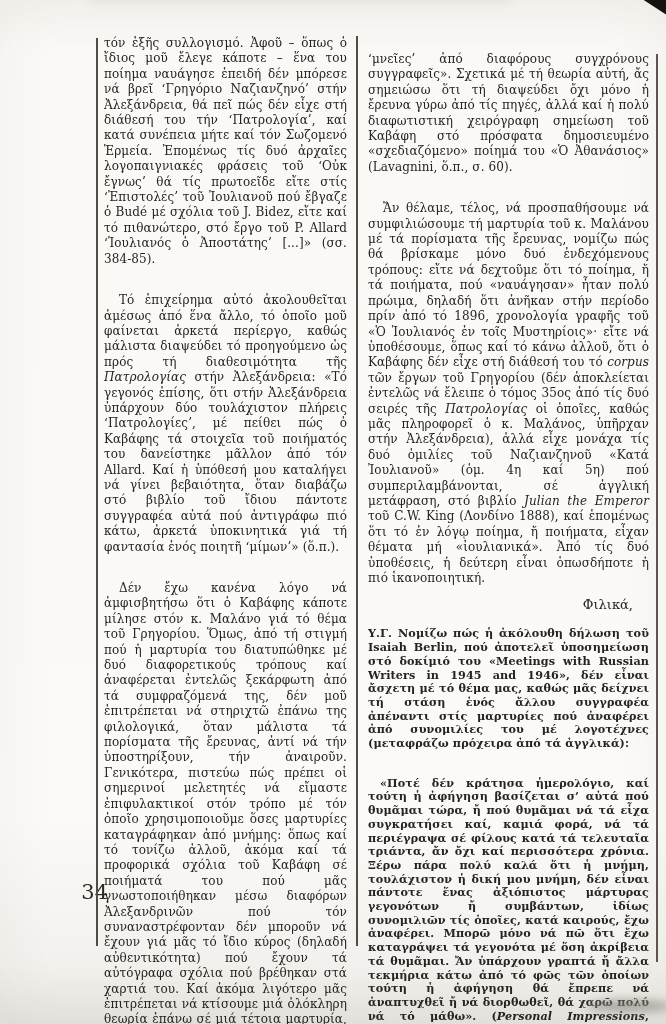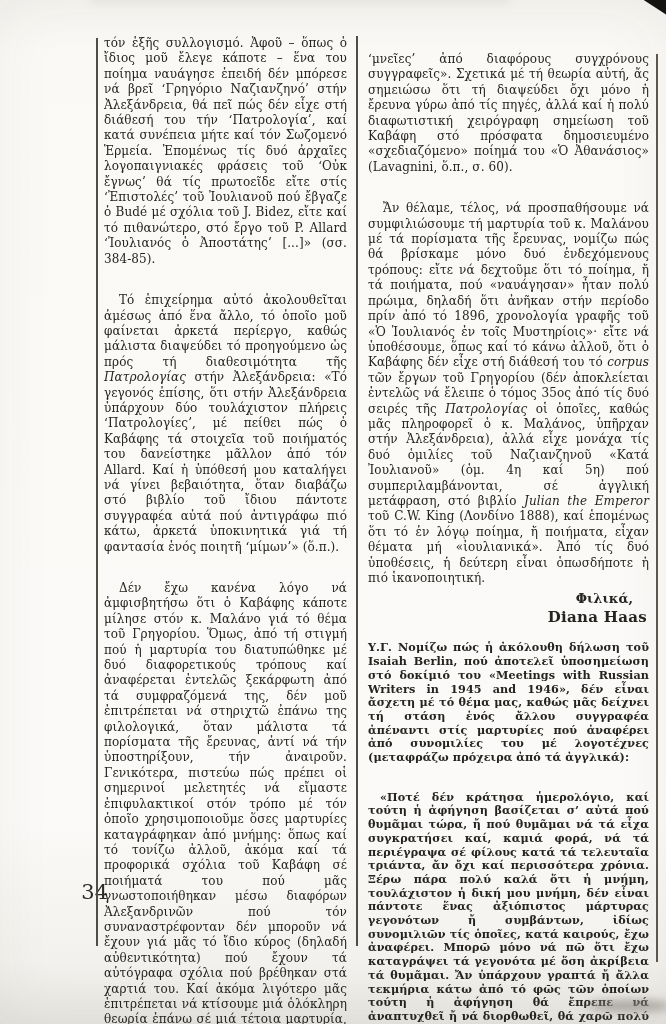--- a/index.html
+++ b/index.html
@@ -24,21 +24,21 @@
   .rule { position:absolute; width:1.5px; background:#504d46; }
   .rule-left   { left:96px;  top:38px; height:908px; }
   .rule-gutter { left:356px; top:36px; height:910px; }
   .rule-right  { left:656px; top:54px; height:908px; background:#5a574f; }
 
   .pagenum {
     position:absolute; left:70px; top:880px; width:38px;
     font-size:21px; text-align:right; color:#2c2a25;
   }
 
-  .signoff { margin-top:5px;font-weight:bold; }
+  .signoff { margin-top:11px; }
   .closing   { text-align:right; font-size:13px; line-height:16px; padding-right:16px; }
   .signature { text-align:right; font-size:15px; line-height:20px; padding-right:2px; letter-spacing:0.3px; }
 
   .postscript { margin-top:14px;font-weight:bold; }
   .postscript .para { font-size:11.2px; line-height:13.7px; }
   .postscript .para.indent { text-indent:12px; }
 
   .corner-mark {
     position:absolute; top:-10px; right:-14px; width:46px; height:17px;
     background:#14130f; transform:rotate(33deg); border-radius:2px;
@@ -72,21 +72,20 @@
     </div>
 
   <div class="col col-right">
     <div>
         <p class="para"><span>‘μνεῖες’ ἀπό διαφόρους συγχρόνους συγγραφεῖς». Σχετικά μέ τή θεωρία αὐτή, ἄς σημειώσω ὅτι τή διαψεύδει ὄχι μόνο ἡ ἔρευνα γύρω ἀπό τίς πηγές, ἀλλά καί ἡ πολύ διαφωτιστική χειρόγραφη σημείωση τοῦ Καβάφη στό πρόσφατα δημοσιευμένο «σχεδιαζόμενο» ποίημά του «Ὁ Ἀθανάσιος» (Lavagnini, ὅ.π., σ. 60).</span></p>
         <p class="para indent"><span>Ἄν θέλαμε, τέλος, νά προσπαθήσουμε νά συμφιλιώσουμε τή μαρτυρία τοῦ κ. Μαλάνου μέ τά πορίσματα τῆς ἔρευνας, νομίζω πώς θά βρίσκαμε μόνο δυό ἐνδεχόμενους τρόπους: εἴτε νά δεχτοῦμε ὅτι τό ποίημα, ἤ τά ποιήματα, πού «ναυάγησαν» ἦταν πολύ πρώιμα, δηλαδή ὅτι ἀνῆκαν στήν περίοδο πρίν ἀπό τό 1896, χρονολογία γραφῆς τοῦ «Ὁ Ἰουλιανός ἐν τοῖς Μυστηρίοις»· εἴτε νά ὑποθέσουμε, ὅπως καί τό κάνω ἀλλοῦ, ὅτι ὁ Καβάφης δέν εἶχε στή διάθεσή του τό </span><em>corpus</em><span> τῶν ἔργων τοῦ Γρηγορίου (δέν ἀποκλείεται ἐντελῶς νά ἔλειπε ὁ τόμος 35ος ἀπό τίς δυό σειρές τῆς </span><em>Πατρολογίας</em><span> οἱ ὁποῖες, καθώς μᾶς πληροφορεῖ ὁ κ. Μαλάνος, ὑπῆρχαν στήν Ἀλεξάνδρεια), ἀλλά εἶχε μονάχα τίς δυό ὁμιλίες τοῦ Ναζιανζηνοῦ «Κατά Ἰουλιανοῦ» (ὁμ. 4η καί 5η) πού συμπεριλαμβάνονται, σέ ἀγγλική μετάφραση, στό βιβλίο </span><em>Julian the Emperor</em><span> τοῦ C.W. King (Λονδίνο 1888), καί ἑπομένως ὅτι τό ἐν λόγῳ ποίημα, ἤ ποιήματα, εἶχαν θέματα μή «ἰουλιανικά». Ἀπό τίς δυό ὑποθέσεις, ἡ δεύτερη εἶναι ὁπωσδήποτε ἡ πιό ἱκανοποιητική.</span></p>
       </div>
 
     <div class="signoff">
       <div class="closing">Φιλικά,</div>
-      <div class="signature">Diana Haas</div>
     </div>
 
     <div class="postscript">
         <p class="para"><span>Υ.Γ. Νομίζω πώς ἡ ἀκόλουθη δήλωση τοῦ Isaiah Berlin, πού ἀποτελεῖ ὑποσημείωση στό δοκίμιό του «Meetings with Russian Writers in 1945 and 1946», δέν εἶναι ἄσχετη μέ τό θέμα μας, καθώς μᾶς δείχνει τή στάση ἑνός ἄλλου συγγραφέα ἀπέναντι στίς μαρτυρίες πού ἀναφέρει ἀπό συνομιλίες του μέ λογοτέχνες (μεταφράζω πρόχειρα ἀπό τά ἀγγλικά):</span></p>
         <p class="para indent"><span>«Ποτέ δέν κράτησα ἡμερολόγιο, καί τούτη ἡ ἀφήγηση βασίζεται σ’ αὐτά πού θυμᾶμαι τώρα, ἤ πού θυμᾶμαι νά τά εἶχα συγκρατήσει καί, καμιά φορά, νά τά περιέγραψα σέ φίλους κατά τά τελευταῖα τριάντα, ἄν ὄχι καί περισσότερα χρόνια. Ξέρω πάρα πολύ καλά ὅτι ἡ μνήμη, τουλάχιστον ἡ δική μου μνήμη, δέν εἶναι πάντοτε ἕνας ἀξιόπιστος μάρτυρας γεγονότων ἤ συμβάντων, ἰδίως συνομιλιῶν τίς ὁποῖες, κατά καιρούς, ἔχω ἀναφέρει. Μπορῶ μόνο νά πῶ ὅτι ἔχω καταγράψει τά γεγονότα μέ ὅση ἀκρίβεια τά θυμᾶμαι. Ἄν ὑπάρχουν γραπτά ἤ ἄλλα τεκμήρια κάτω ἀπό τό φῶς τῶν ὁποίων τούτη ἡ ἀφήγηση θά ἔπρεπε νά ἀναπτυχθεῖ ἤ νά διορθωθεῖ, θά χαρῶ πολύ νά τό μάθω». (</span><em>Personal Impressions</em><span>, Penguin Books, 1982, σ. 157)</span></p>
       </div>
   </div>
 
   <div class="corner-mark"></div>
   <div class="bottom-smudge"></div>

